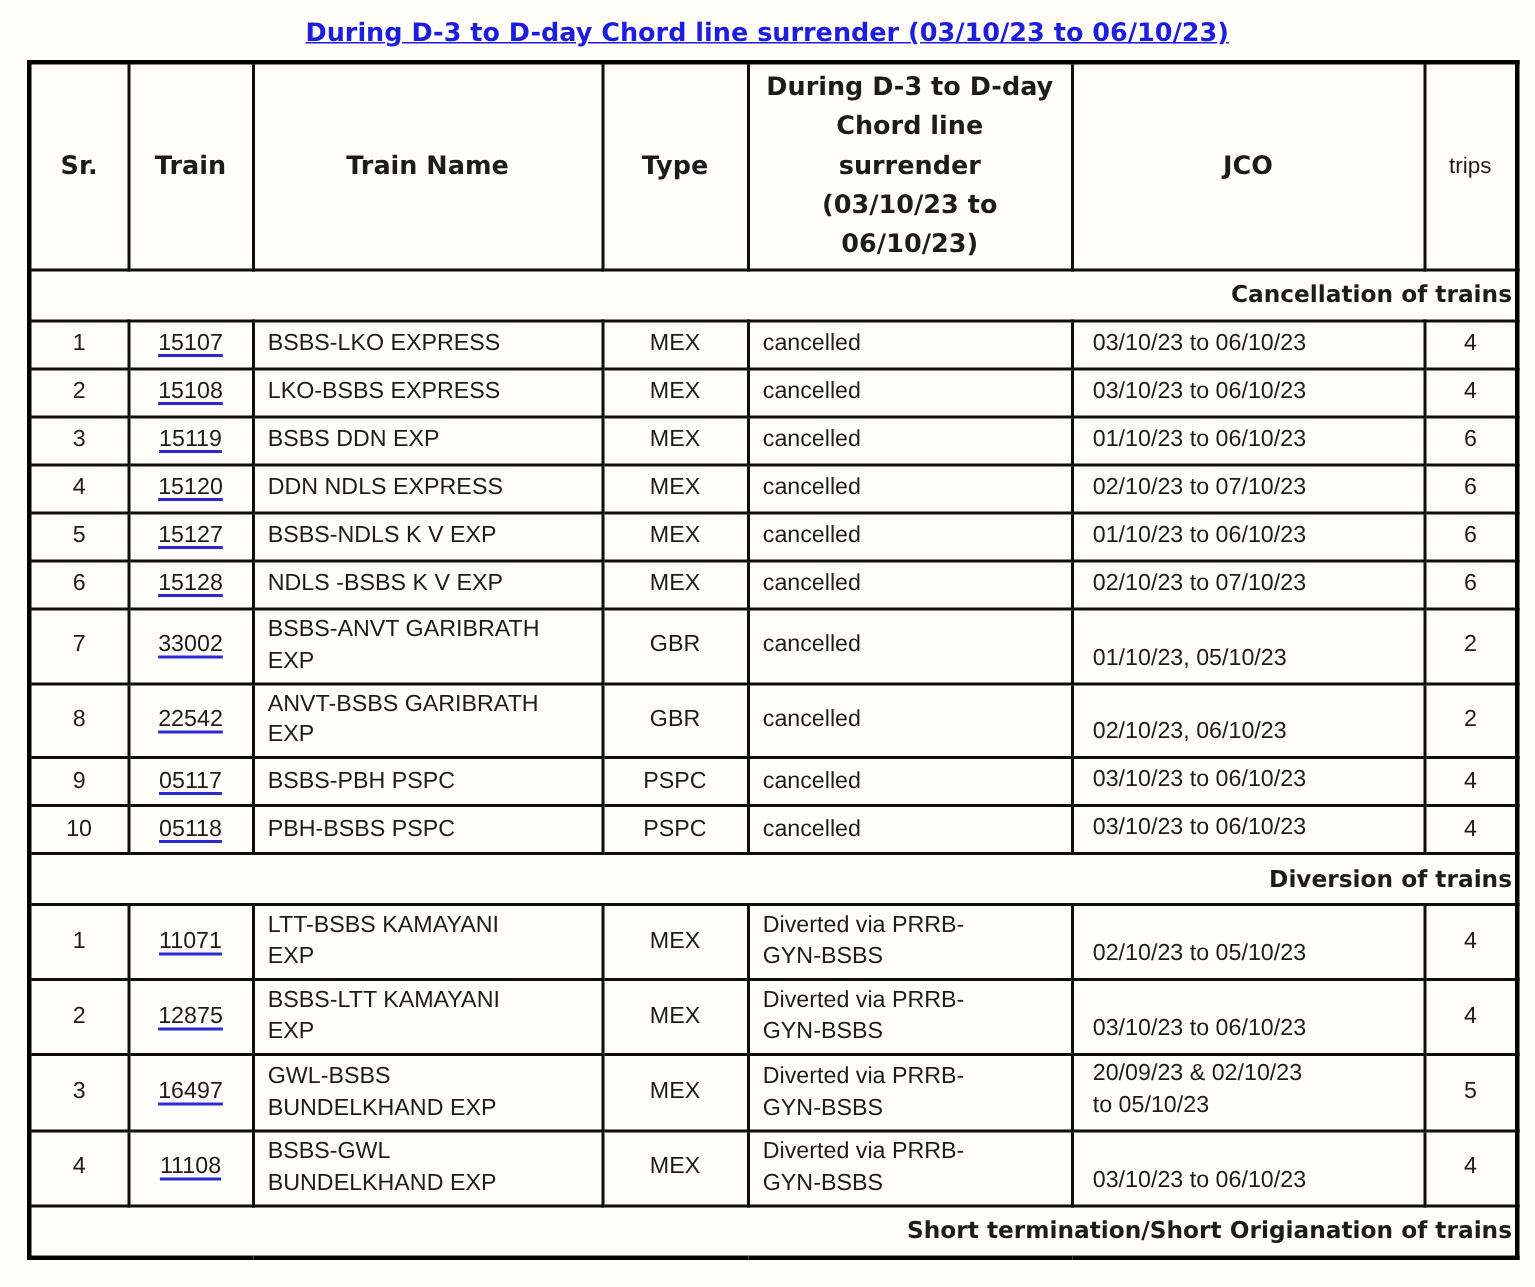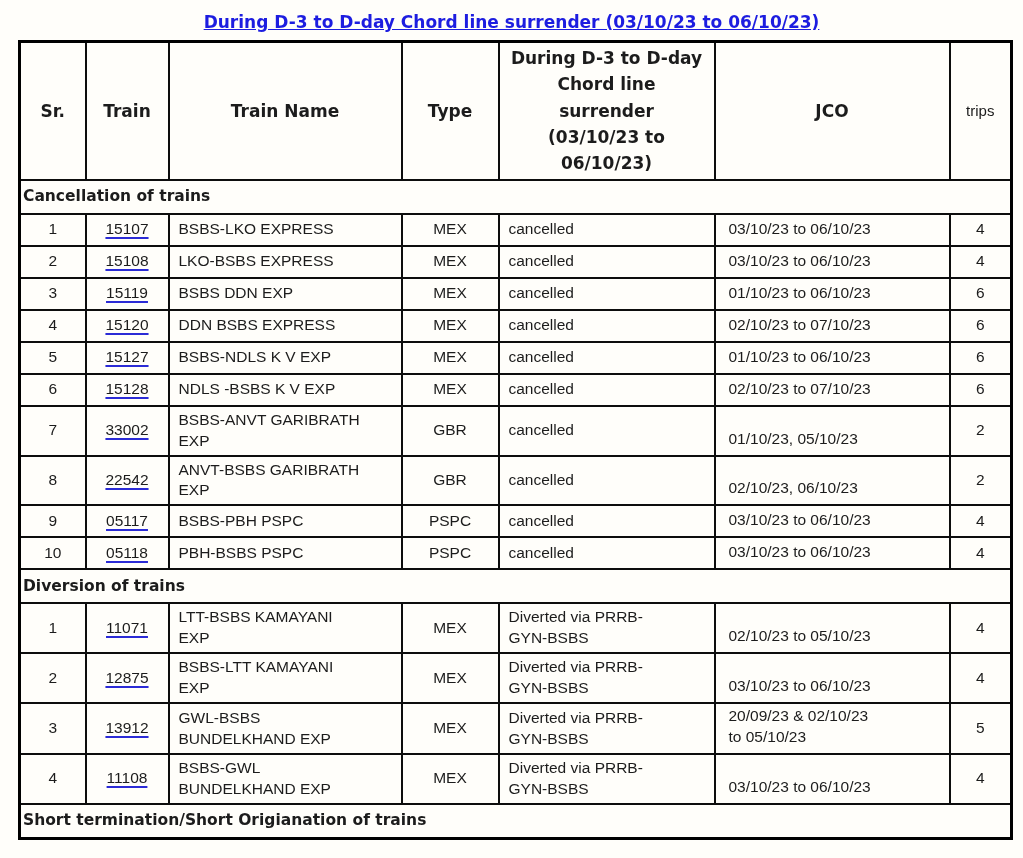--- a/index.html
+++ b/index.html
@@ -75,21 +75,21 @@
   td.c-jco {
     text-align: left;
     vertical-align: bottom;
     padding: 2px 13px 5px 13px;
     white-space: pre-line;
   }
   tr.section-row td {
     font-family: "DejaVu Sans", sans-serif;
     font-weight: bold;
     font-size: 15.5px;
-    text-align: left;
+    text-align: right;
     vertical-align: middle;
     height: 28px;
     padding: 2px;
   }
   a.train-link {
     color: #1c1c1c;
     text-decoration: underline;
     text-decoration-color: #2b2bd6;
     text-decoration-thickness: 2px;
     text-underline-offset: 3px;
@@ -155,21 +155,21 @@
           <td class="c-train"><a class="train-link">15119</a></td>
           <td class="c-name">BSBS DDN EXP</td>
           <td class="c-type">MEX</td>
           <td class="c-status">cancelled</td>
           <td class="c-jco">01/10/23 to 06/10/23</td>
           <td class="c-trips">6</td>
         </tr>
         <tr class="data-row">
           <td class="c-sr">4</td>
           <td class="c-train"><a class="train-link">15120</a></td>
-          <td class="c-name">DDN BSBS EXPRESS</td>
+          <td class="c-name">DDN NDLS EXPRESS</td>
           <td class="c-type">MEX</td>
           <td class="c-status">cancelled</td>
           <td class="c-jco">02/10/23 to 07/10/23</td>
           <td class="c-trips">6</td>
         </tr>
         <tr class="data-row">
           <td class="c-sr">5</td>
           <td class="c-train"><a class="train-link">15127</a></td>
           <td class="c-name">BSBS-NDLS K V EXP</td>
           <td class="c-type">MEX</td>
@@ -244,21 +244,21 @@
           <td class="c-name">BSBS-LTT KAMAYANI
 EXP</td>
           <td class="c-type">MEX</td>
           <td class="c-status">Diverted via PRRB-
 GYN-BSBS</td>
           <td class="c-jco">03/10/23 to 06/10/23</td>
           <td class="c-trips">4</td>
         </tr>
         <tr class="data-row">
           <td class="c-sr">3</td>
-          <td class="c-train"><a class="train-link">13912</a></td>
+          <td class="c-train"><a class="train-link">16497</a></td>
           <td class="c-name">GWL-BSBS
 BUNDELKHAND EXP</td>
           <td class="c-type">MEX</td>
           <td class="c-status">Diverted via PRRB-
 GYN-BSBS</td>
           <td class="c-jco">20/09/23 &amp; 02/10/23
 to 05/10/23</td>
           <td class="c-trips">5</td>
         </tr>
         <tr class="data-row">

